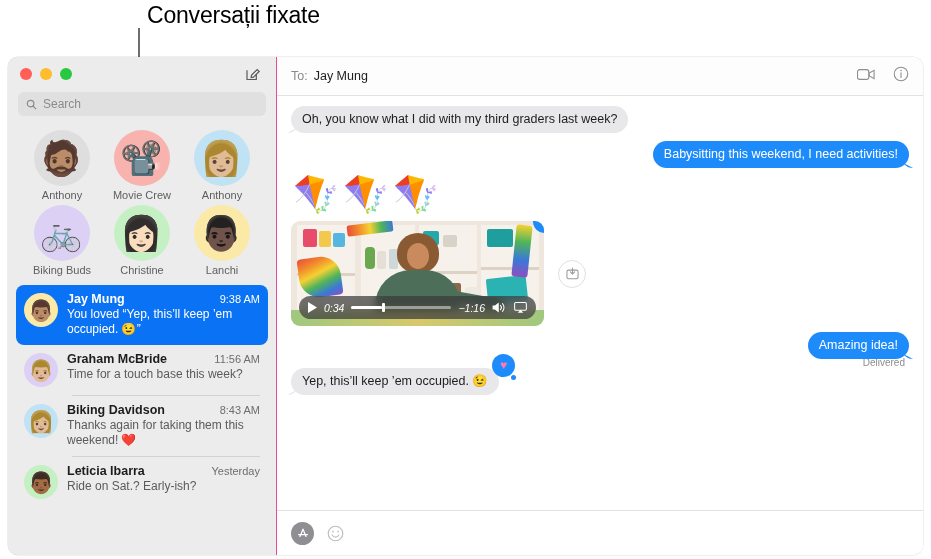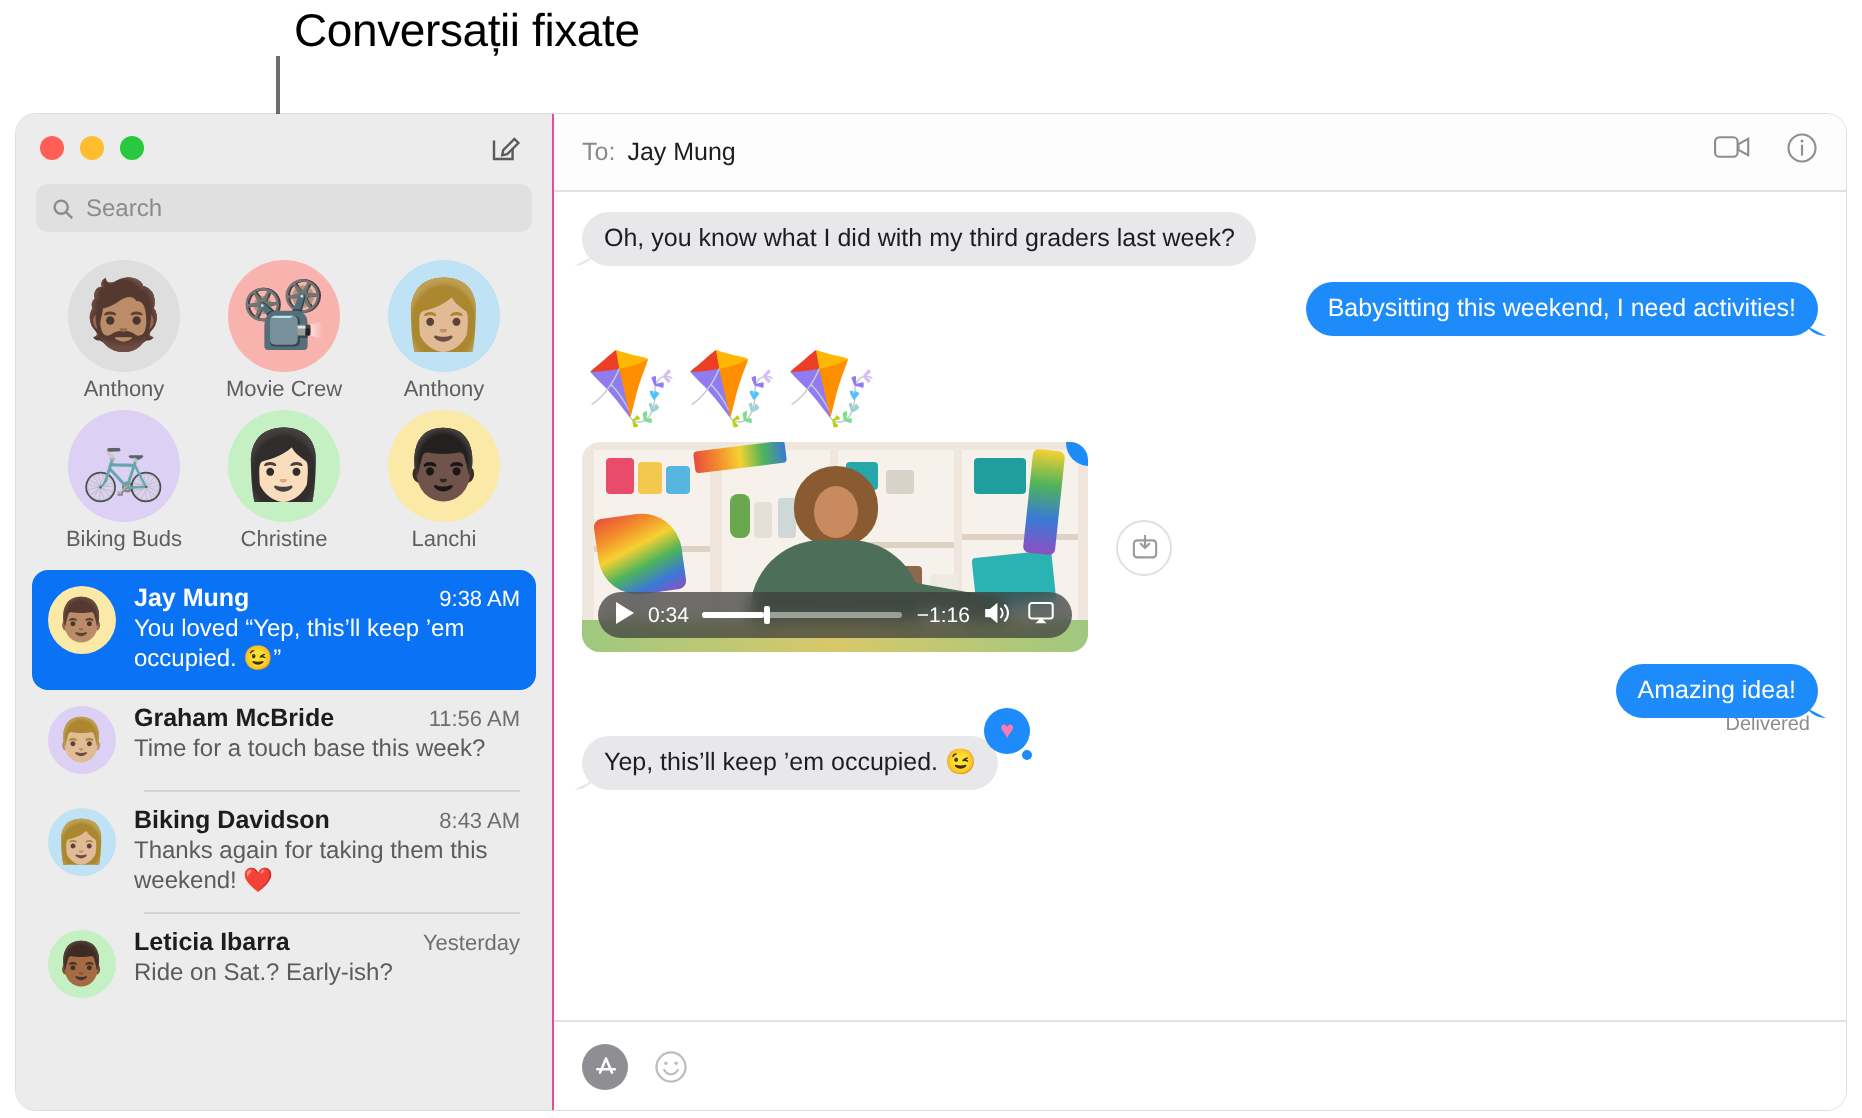--- a/index.html
+++ b/index.html
@@ -209,21 +209,21 @@
     font-size:10px;color:#8c8c8c;
     margin:-4px 4px 0 0;
   }
   #emoji-row{
     font-size:37px;line-height:1;
     margin:6px 0 8px 2px;
     letter-spacing:4px;
   }
 
   
-  #video-row{display:flex;align-items:center;gap:14px;margin-bottom:6px;}
+  #video-row{display:flex;align-items:center;gap:14px;margin-bottom:6px;font-style:italic;}
   #video-card{
     position:relative;
     width:253px;height:105px;
     border-radius:9px;
     overflow:hidden;
     flex:0 0 auto;
   }
   #video-scene{position:absolute;inset:0;background:#efe7dd;}
   .shelfbg{position:absolute;background:#f6f1ea;}
   .shelfline{position:absolute;background:#ddd2c4;}

